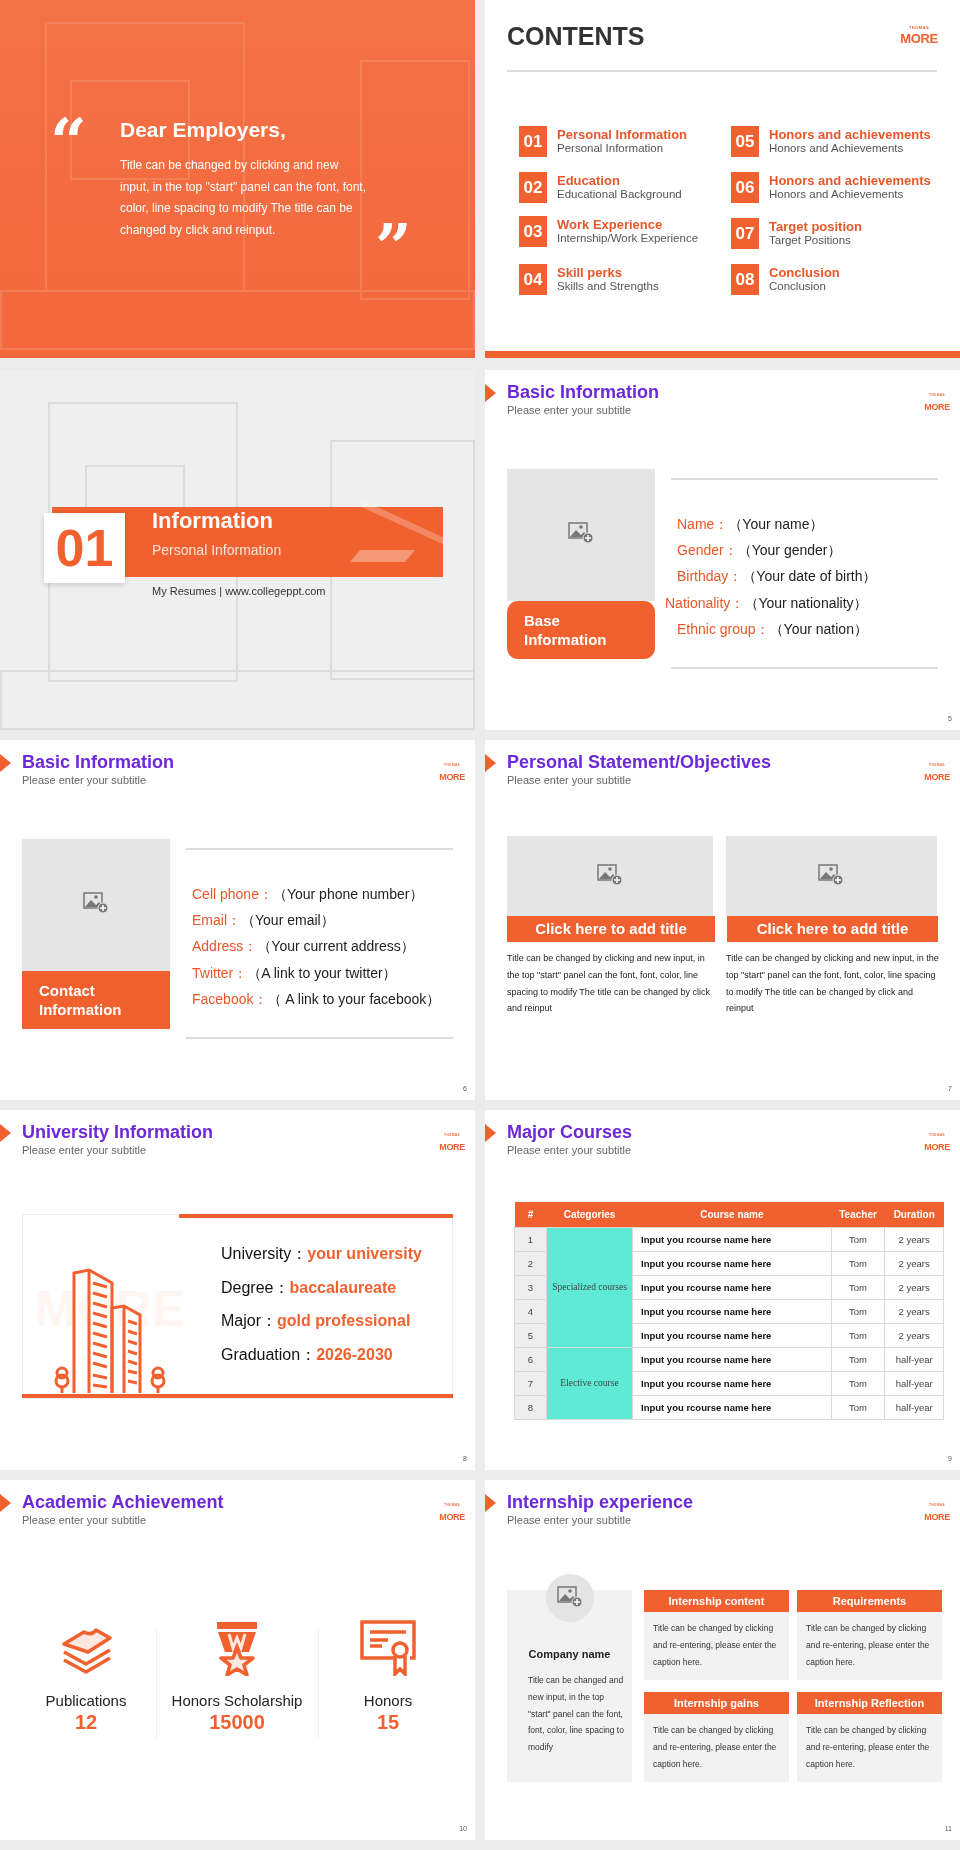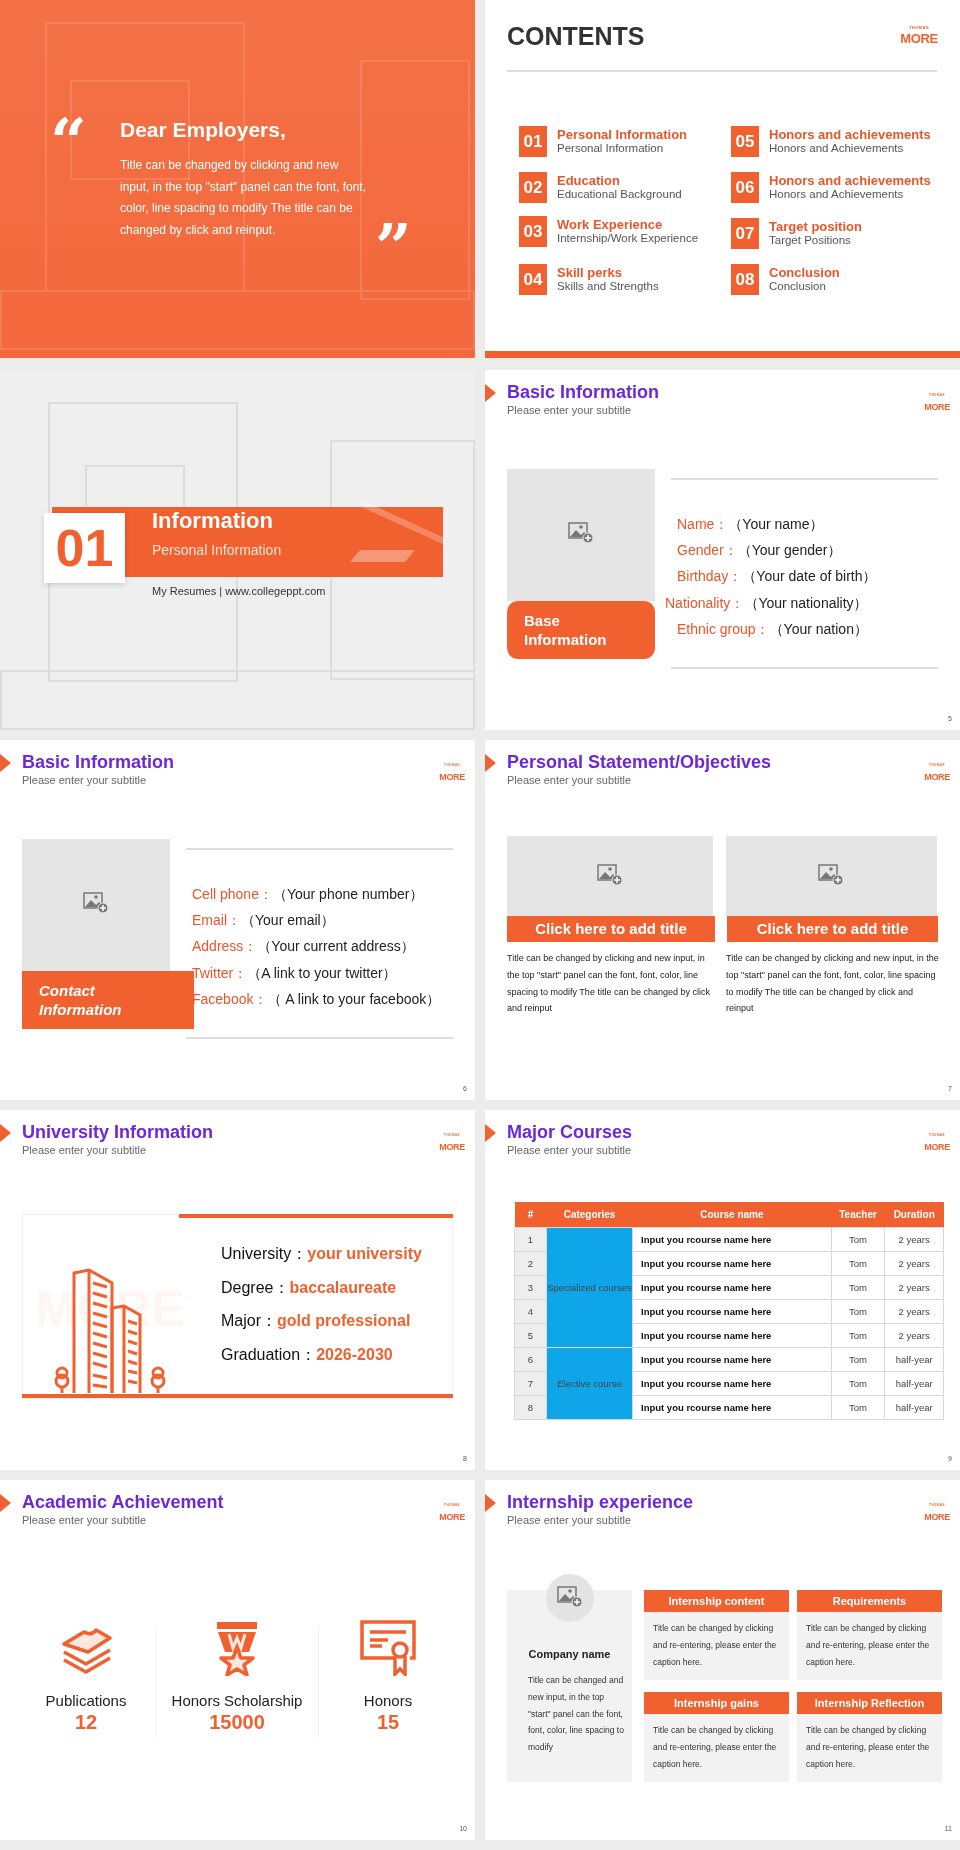--- a/index.html
+++ b/index.html
@@ -76,21 +76,21 @@
   .uni-botbar { position: absolute; left: 22px; top: 284px; width: 431px; height: 4px; background: #f0612f; }
   .uni-wm { position: absolute; left: 35px; top: 170px; font-size: 50px; font-weight: bold; color: rgba(240,97,47,0.06); }
   .uni-row { position: absolute; left: 221px; font-size: 16px; color: #111; white-space: nowrap; }
   .uni-row .v { color: #f0612f; font-weight: bold; }
 
   
   table.courses { position: absolute; left: 29px; top: 92px; width: 430px; border-collapse: collapse; font-size: 9.5px; }
   table.courses th { background: #f0612f; color: #fff; font-weight: bold; height: 25px; font-size: 10px; }
   table.courses td { height: 24px; border: 1px solid #d8d8d8; text-align: center; color: #444; }
   table.courses td.num { background: #eeeeee; width: 32px; }
-  table.courses td.cat { background: #0ea5e9; width: 86px; color: #444; }
+  table.courses td.cat { background: #5eead4; width: 86px; color: #444; font-family: Liberation Serif, serif; }
   table.courses td.name { text-align: left; padding-left: 8px; font-weight: bold; color: #111; }
 
   
   .ach { position: absolute; top: 140px; width: 150px; text-align: center; }
   .ach-icon { width: 56px; height: 56px; margin: 0 auto 12px; }
   .ach-label { font-size: 15px; color: #222; }
   .ach-val { font-size: 20px; font-weight: bold; color: #f0612f; margin-top: 2px; }
   .ach-sep { position: absolute; top: 148px; width: 1px; height: 110px; background: #f1f1f1; }
 
   
@@ -239,21 +239,21 @@
   </div>
   <div class="photo-box" style="left:22px;top:99px;width:148px;height:132px;">
     <svg class="photo-icon" style="left:61px;top:53px;" viewBox="0 0 26 22">
         <rect x="1" y="1" width="18" height="15" fill="none" stroke="#777" stroke-width="1.5"></rect>
         <path d="M2 15 L8 8 L13 13 L16 10 L19 13 V15 Z" fill="#777"></path>
         <circle cx="13" cy="5" r="1.8" fill="#777"></circle>
         <circle cx="20" cy="16" r="5" fill="#777" stroke="#e6e5e5" stroke-width="1"></circle>
         <path d="M20 13 V19 M17 16 H23" stroke="#fff" stroke-width="1.5"></path>
       </svg>
   </div>
-  <div class="orange-label" style="left:22px;top:231px;width:172px;height:58px;font-style:italic;">Contact Information</div>
+  <div class="orange-label" style="left:22px;top:231px;width:148px;height:58px;">Contact Information</div>
   <div class="info-line" style="left:186px;top:108px;width:267px;"></div>
   <div class="info-line" style="left:186px;top:297px;width:267px;"></div>
   <div class="info-row" style="left:192px;top:146px;"><span class="k">Cell phone：</span><span>（Your phone number）</span></div>
   <div class="info-row" style="left:192px;top:172px;"><span class="k">Email：</span><span>（Your email）</span></div>
   <div class="info-row" style="left:192px;top:198px;"><span class="k">Address：</span><span>（Your current address）</span></div>
   <div class="info-row" style="left:192px;top:225px;"><span class="k">Twitter：</span><span>（A link to your twitter）</span></div>
   <div class="info-row" style="left:192px;top:251px;"><span class="k">Facebook：</span><span>（ A link to your facebook）</span></div>
   <div class="page-num">6</div>
 </div>
 

